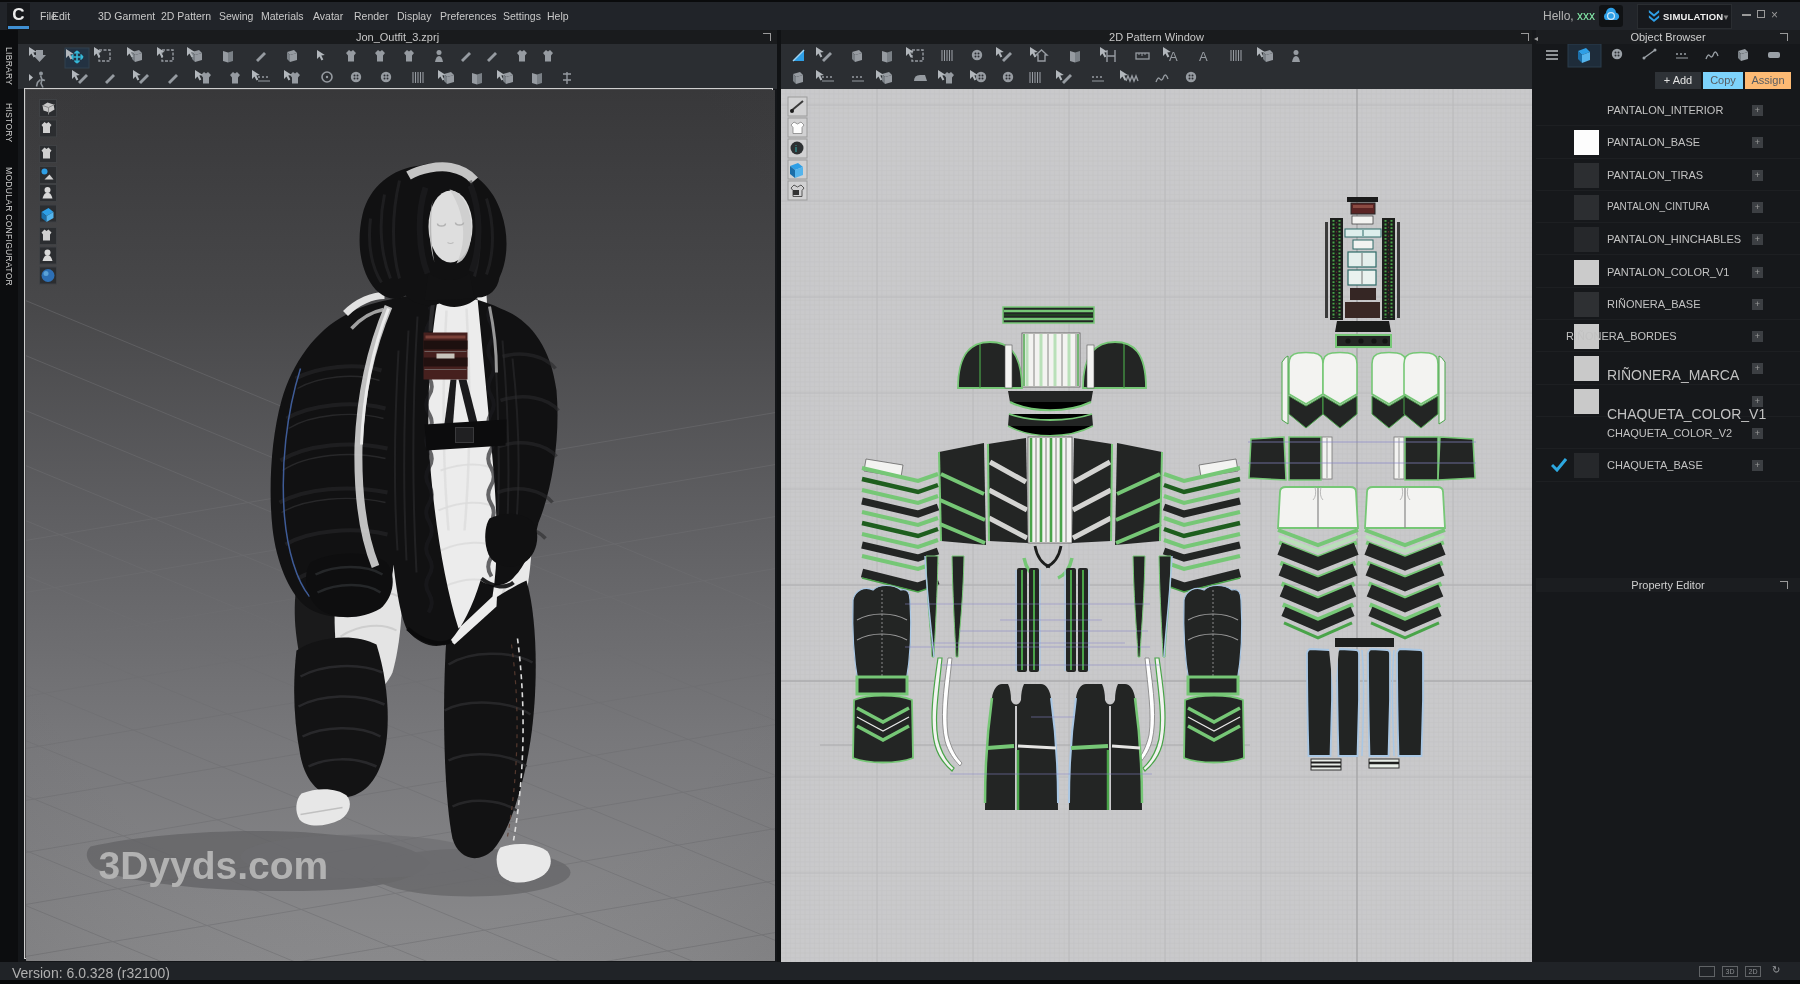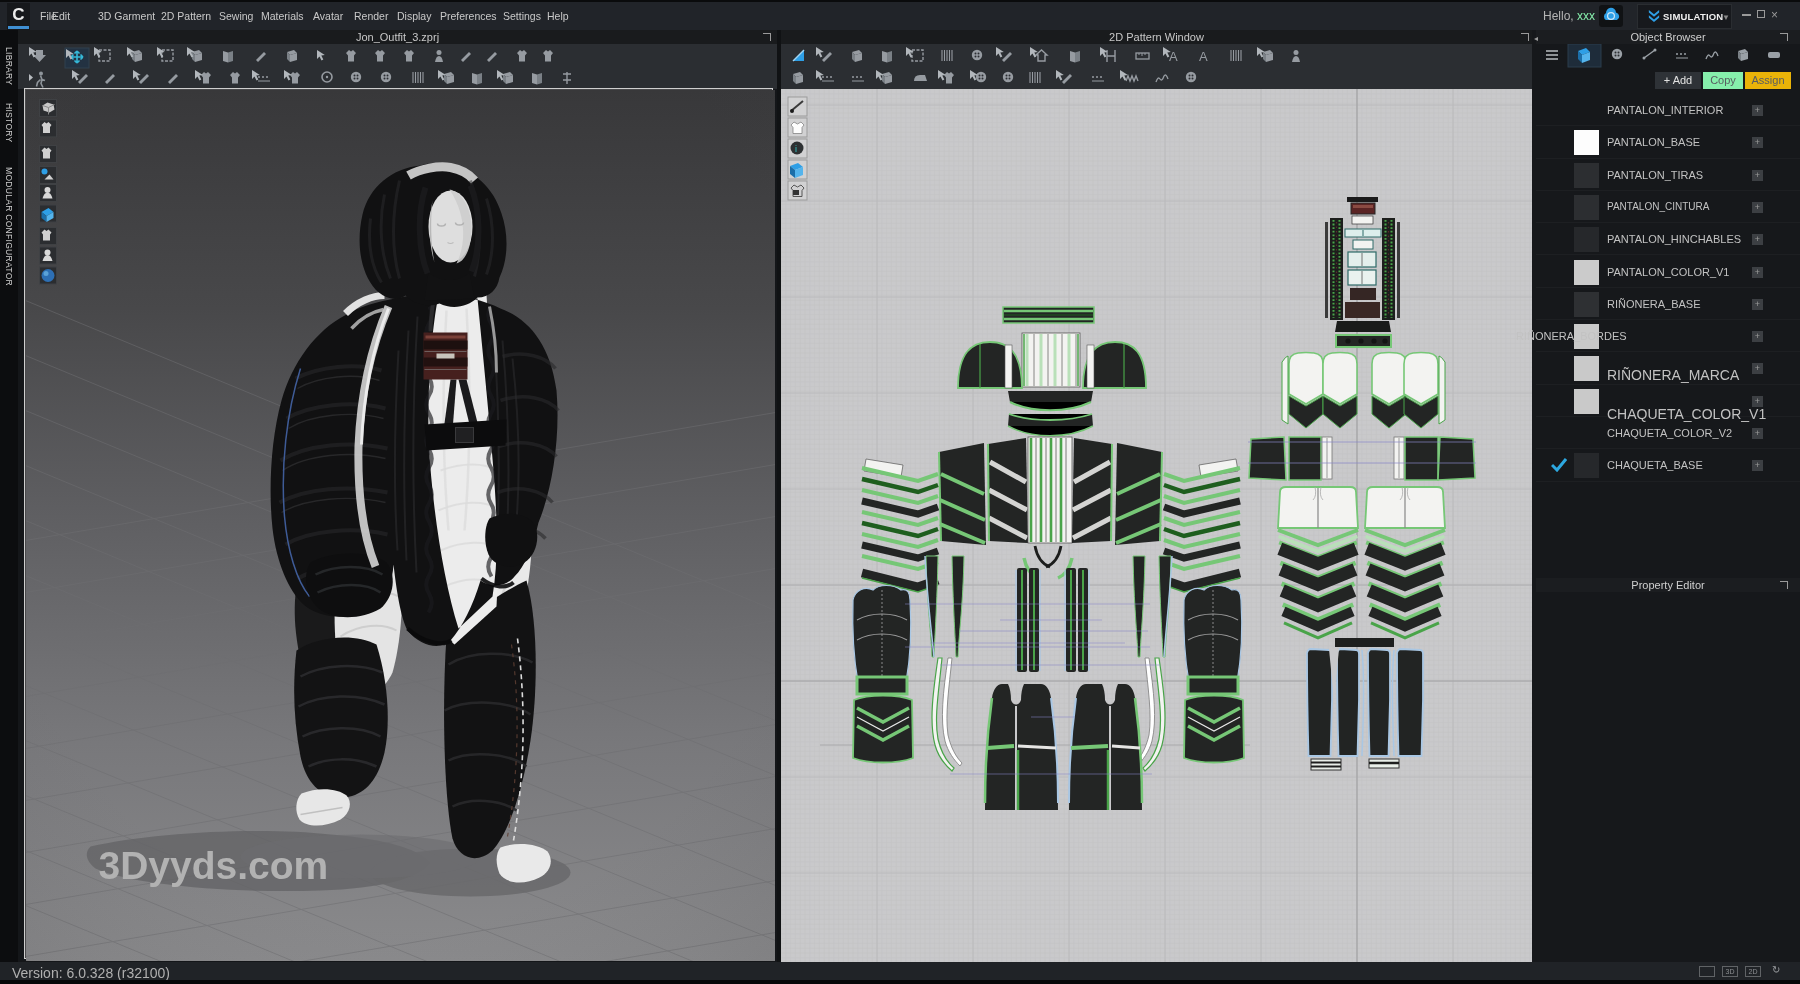--- a/index.html
+++ b/index.html
@@ -617,22 +617,22 @@
     <circle cx="119" cy="6" r="1.5" fill="#9aa0a6"></circle>
     <path d="M140,10 l12,0" stroke="#9aa0a6" stroke-width="1.4" stroke-dasharray="2,2"></path>
     <path d="M140,14 l12,0" stroke="#9aa0a6" stroke-width="1"></path>
     <path d="M170,15 q2,-6 4,-3 q2,3 4,-3 q2,-3 4,3" stroke="#9aa0a6" stroke-width="1.3" fill="none"></path>
     <path d="M202,7 l7,-2 l3,3 l-7,2 z" fill="#9aa0a6"></path>
     <path d="M202,7 l0,7 l3,3 l0,-7 z" fill="#7a8086"></path>
     <path d="M205,10 l7,-2 l0,7 l-7,2 z" fill="#9aa0a6"></path>
     <rect x="232" y="8" width="12" height="6" rx="2" fill="#9aa0a6"></rect>
   </svg>
 <div class="abs" style="left:1655px;top:72px;width:46px;height:17px;background:#2e3237;color:#e2e2e2;font-size:11px;text-align:center;line-height:17px">+ Add</div>
-<div class="abs" style="left:1703px;top:72px;width:40px;height:17px;background:#86efac;color:#585c61;font-size:11px;text-align:center;line-height:17px">Copy</div>
-<div class="abs" style="left:1745px;top:72px;width:46px;height:17px;background:#eab308;color:#585c61;font-size:11px;text-align:center;line-height:17px">Assign</div>
+<div class="abs" style="left:1703px;top:72px;width:40px;height:17px;background:#7dd3fc;color:#585c61;font-size:11px;text-align:center;line-height:17px">Copy</div>
+<div class="abs" style="left:1745px;top:72px;width:46px;height:17px;background:#fdba74;color:#585c61;font-size:11px;text-align:center;line-height:17px">Assign</div>
 <div class="abs" style="left:1536px;top:94.0px;width:264px;height:32.3px;border-bottom:1px solid #1d1f22"></div>
 <div class="abs" style="left:1607px;top:104.0px;color:#c2c2c2;font-size:11px">PANTALON_INTERIOR</div>
 <div class="abs" style="left:1752px;top:105.0px;width:11px;height:11px;background:#3c3f43;color:#9a9a9a;font-size:9px;text-align:center;line-height:11px">+</div>
 <div class="abs" style="left:1536px;top:126.3px;width:264px;height:32.3px;border-bottom:1px solid #1d1f22"></div>
 <div class="abs" style="left:1574px;top:130.3px;width:25px;height:25px;background:#fdfdfd"></div>
 <div class="abs" style="left:1607px;top:136.3px;color:#c2c2c2;font-size:11px">PANTALON_BASE</div>
 <div class="abs" style="left:1752px;top:137.3px;width:11px;height:11px;background:#3c3f43;color:#9a9a9a;font-size:9px;text-align:center;line-height:11px">+</div>
 <div class="abs" style="left:1536px;top:158.6px;width:264px;height:32.3px;border-bottom:1px solid #1d1f22"></div>
 <div class="abs" style="left:1574px;top:162.6px;width:25px;height:25px;background:#2c2e31"></div>
 <div class="abs" style="left:1607px;top:168.6px;color:#c2c2c2;font-size:11px">PANTALON_TIRAS</div>
@@ -648,21 +648,21 @@
 <div class="abs" style="left:1536px;top:255.5px;width:264px;height:32.3px;border-bottom:1px solid #1d1f22"></div>
 <div class="abs" style="left:1574px;top:259.5px;width:25px;height:25px;background:#cbcbcb"></div>
 <div class="abs" style="left:1607px;top:265.5px;color:#c2c2c2;font-size:11px">PANTALON_COLOR_V1</div>
 <div class="abs" style="left:1752px;top:266.5px;width:11px;height:11px;background:#3c3f43;color:#9a9a9a;font-size:9px;text-align:center;line-height:11px">+</div>
 <div class="abs" style="left:1536px;top:287.8px;width:264px;height:32.3px;border-bottom:1px solid #1d1f22"></div>
 <div class="abs" style="left:1574px;top:291.8px;width:25px;height:25px;background:#2e3033"></div>
 <div class="abs" style="left:1607px;top:297.8px;color:#c2c2c2;font-size:11px">RIÑONERA_BASE</div>
 <div class="abs" style="left:1752px;top:298.8px;width:11px;height:11px;background:#3c3f43;color:#9a9a9a;font-size:9px;text-align:center;line-height:11px">+</div>
 <div class="abs" style="left:1536px;top:320.1px;width:264px;height:32.3px;border-bottom:1px solid #1d1f22"></div>
 <div class="abs" style="left:1574px;top:324.1px;width:25px;height:25px;background:#c9c9c9"></div>
-<div class="abs" style="left:1516px;top:330.1px;color:#c2c2c2;font-size:11px">RIÑONERA_BORDES</div>
+<div class="abs" style="left:1566px;top:330.1px;color:#c2c2c2;font-size:11px">RIÑONERA_BORDES</div>
 <div class="abs" style="left:1752px;top:331.1px;width:11px;height:11px;background:#3c3f43;color:#9a9a9a;font-size:9px;text-align:center;line-height:11px">+</div>
 <div class="abs" style="left:1536px;top:352.4px;width:264px;height:32.3px;border-bottom:1px solid #1d1f22"></div>
 <div class="abs" style="left:1574px;top:356.4px;width:25px;height:25px;background:#c9c9c9"></div>
 <div class="abs" style="left:1607px;top:367px;color:#c2c2c2;font-size:14px">RIÑONERA_MARCA</div>
 <div class="abs" style="left:1752px;top:363.4px;width:11px;height:11px;background:#3c3f43;color:#9a9a9a;font-size:9px;text-align:center;line-height:11px">+</div>
 <div class="abs" style="left:1536px;top:384.7px;width:264px;height:32.3px;border-bottom:1px solid #1d1f22"></div>
 <div class="abs" style="left:1574px;top:388.7px;width:25px;height:25px;background:#c9c9c9"></div>
 <div class="abs" style="left:1607px;top:406px;color:#c2c2c2;font-size:14px">CHAQUETA_COLOR_V1</div>
 <div class="abs" style="left:1752px;top:395.7px;width:11px;height:11px;background:#3c3f43;color:#9a9a9a;font-size:9px;text-align:center;line-height:11px">+</div>
 <div class="abs" style="left:1536px;top:417.0px;width:264px;height:32.3px;border-bottom:1px solid #1d1f22"></div>

